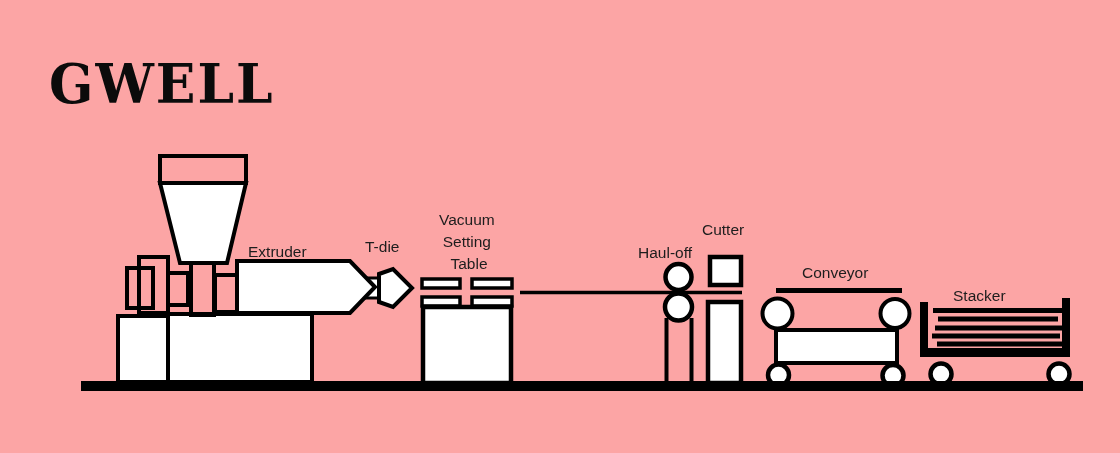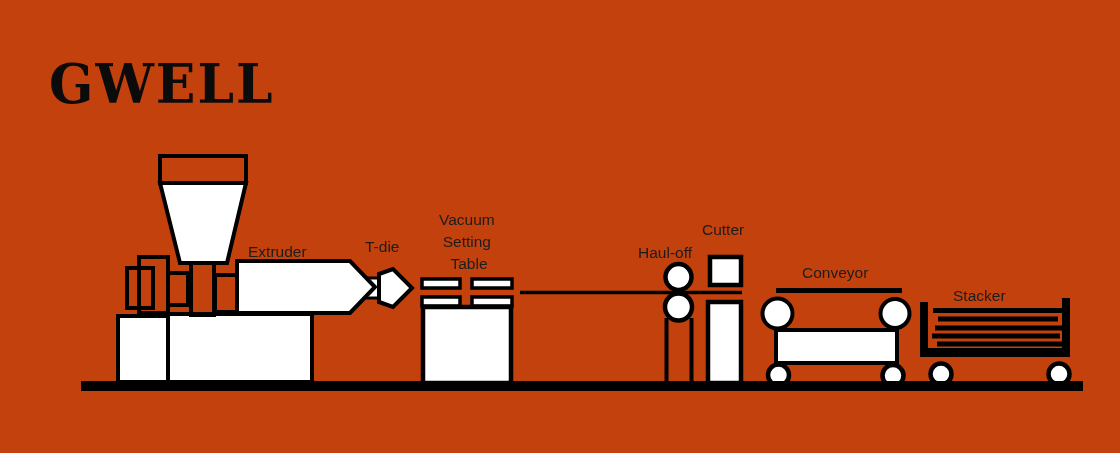--- a/index.html
+++ b/index.html
@@ -1,19 +1,19 @@
 <!DOCTYPE html>
 <html><head>
 <meta charset="utf-8">
 <style>
   html,body{margin:0;padding:0;background:#ffffff;}
   #stage{
     position:relative;
     width:1120px;height:453px;
-    background:#c2410c;
+    background:#fca5a5;
     font-family:"Liberation Sans", sans-serif;
     overflow:hidden;
   }
   #logo{
     position:absolute;left:49px;top:58px;
     font-family:"DejaVu Serif", serif;
     font-weight:800;
     font-size:52px;
     letter-spacing:2px;
     color:#0b0b0b;

